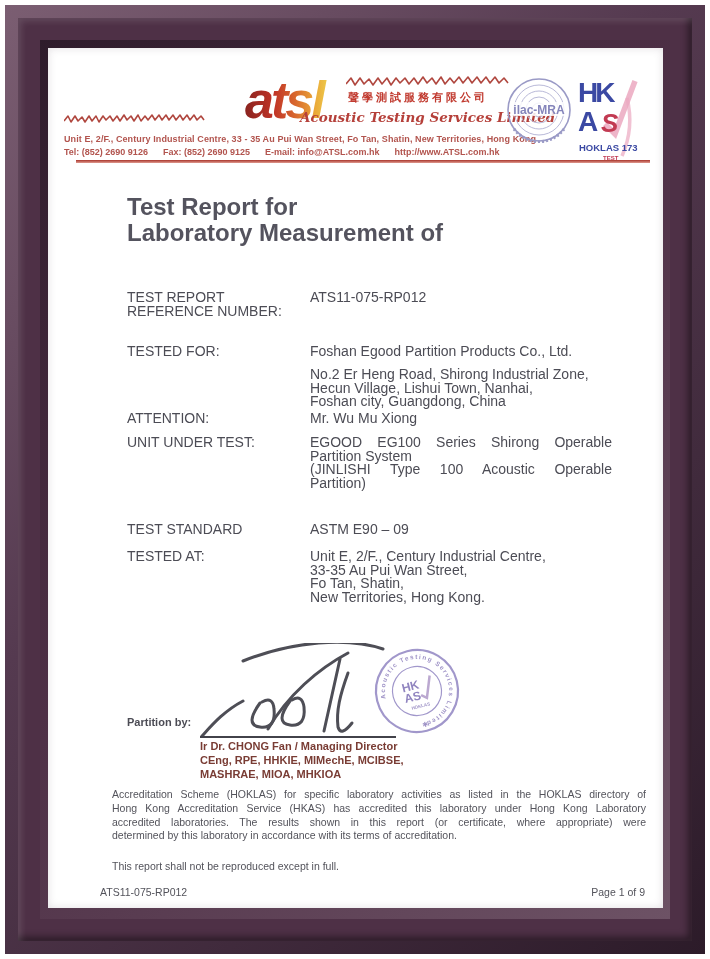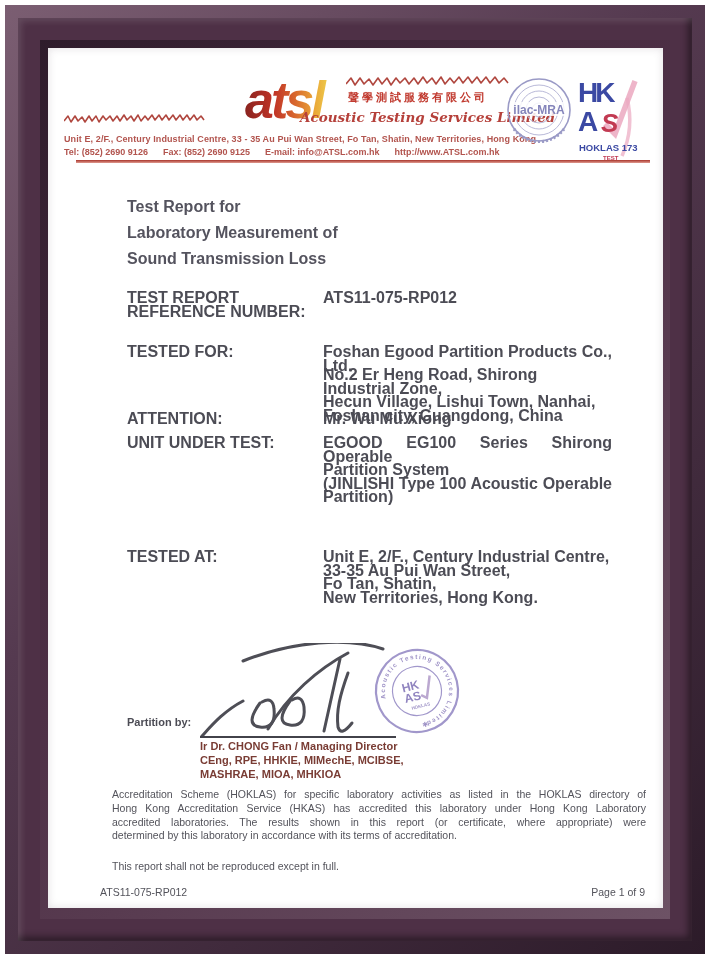--- a/index.html
+++ b/index.html
@@ -28,26 +28,26 @@
       font-weight:bold;display:flex;gap:15px;white-space:nowrap;}
   .hdr-rule{position:absolute;left:28px;top:112px;width:574px;height:3px;
       background:linear-gradient(to bottom,#a8352c,#e09a90);}
   .logo-atsl{position:absolute;left:193px;top:18px;}
   .wave-left{position:absolute;left:16px;top:62px;}
   .wave-right{position:absolute;left:298px;top:26px;}
   .logo-ilac{position:absolute;left:458px;top:29px;}
   .logo-hkas{position:absolute;left:529px;top:28px;}
 
   
-  .title{position:absolute;left:79px;top:146px;font-size:16px;line-height:26px;
+  .title{position:absolute;left:79px;top:146px;font-size:24px;line-height:26px;
       font-weight:bold;color:#54535e;}
 
   
   .row{position:absolute;left:79px;width:485px;display:flex;
-      font-size:16px;line-height:13.5px;font-weight:bold;color:#4c4c55;gap:13px;}
+      font-size:14px;line-height:13.5px;font-weight:normal;color:#4c4c55;}
   .row .lbl{width:183px;flex:none;}
   .row .val{flex:1;}
   .pre{white-space:pre-line;}
   .jlines>div{text-align:justify;text-align-last:justify;}
   .jlines>div:last-child{text-align-last:left;}
   .r0{top:243px}.r1{top:270px}.r2{top:297px}.r3{top:320px}
   .r4{top:364px}.r5{top:388px}.r6{top:475px}.r7{top:502px}
 
   
   .approved-by{position:absolute;left:79px;top:668px;font-size:11px;font-weight:bold;color:#4c4c55;}
@@ -125,21 +125,20 @@
       <text x="1" y="26" font-family="Liberation Sans, sans-serif" font-weight="bold" font-size="28" letter-spacing="-3" fill="#3b49a3">HK</text>
       <text x="1" y="55" font-family="Liberation Sans, sans-serif" font-weight="bold" font-size="28" fill="#3b49a3">A</text>
       <text x="24" y="56" font-family="Liberation Sans, sans-serif" font-weight="bold" font-style="italic" font-size="26" fill="#c23a52">S</text>
       <text x="2" y="75" font-family="Liberation Sans, sans-serif" font-weight="bold" font-size="9.5" fill="#3b49a3">HOKLAS 173</text>
       <text x="26" y="84" font-family="Liberation Sans, sans-serif" font-weight="bold" font-size="6" fill="#c23a52">TEST</text>
     </svg>
 
     <div class="title">
       <div>Test Report for</div>
       <div>Laboratory Measurement of</div>
-      <div>Sound Transmission Loss</div>
     </div>
 
     <div class="row r0">
       <div class="lbl">TEST REPORT REFERENCE NUMBER:</div>
       <div class="val">ATS11-075-RP012</div>
     </div>
     <div class="row r2">
       <div class="lbl">TESTED FOR:</div>
       <div class="val">Foshan Egood Partition Products Co., Ltd.</div>
     </div>
@@ -158,20 +157,24 @@
       <div class="val">
         <div class="jlines">
             <div>EGOOD EG100 Series Shirong Operable</div>
             <div>Partition System</div>
           </div>
         <div class="jlines">
             <div>(JINLISHI Type 100 Acoustic Operable</div>
             <div>Partition)</div>
           </div>
       </div>
+    </div>
+    <div class="row r6">
+      <div class="lbl">TEST STANDARD</div>
+      <div class="val">ASTM E90 – 09</div>
     </div>
     <div class="row r7">
       <div class="lbl">TESTED AT:</div>
       <div class="val pre">Unit E, 2/F., Century Industrial Centre,
 33-35 Au Pui Wan Street,
 Fo Tan, Shatin,
 New Territories, Hong Kong.</div>
     </div>
 
     <div class="approved-by">Partition by:</div>

